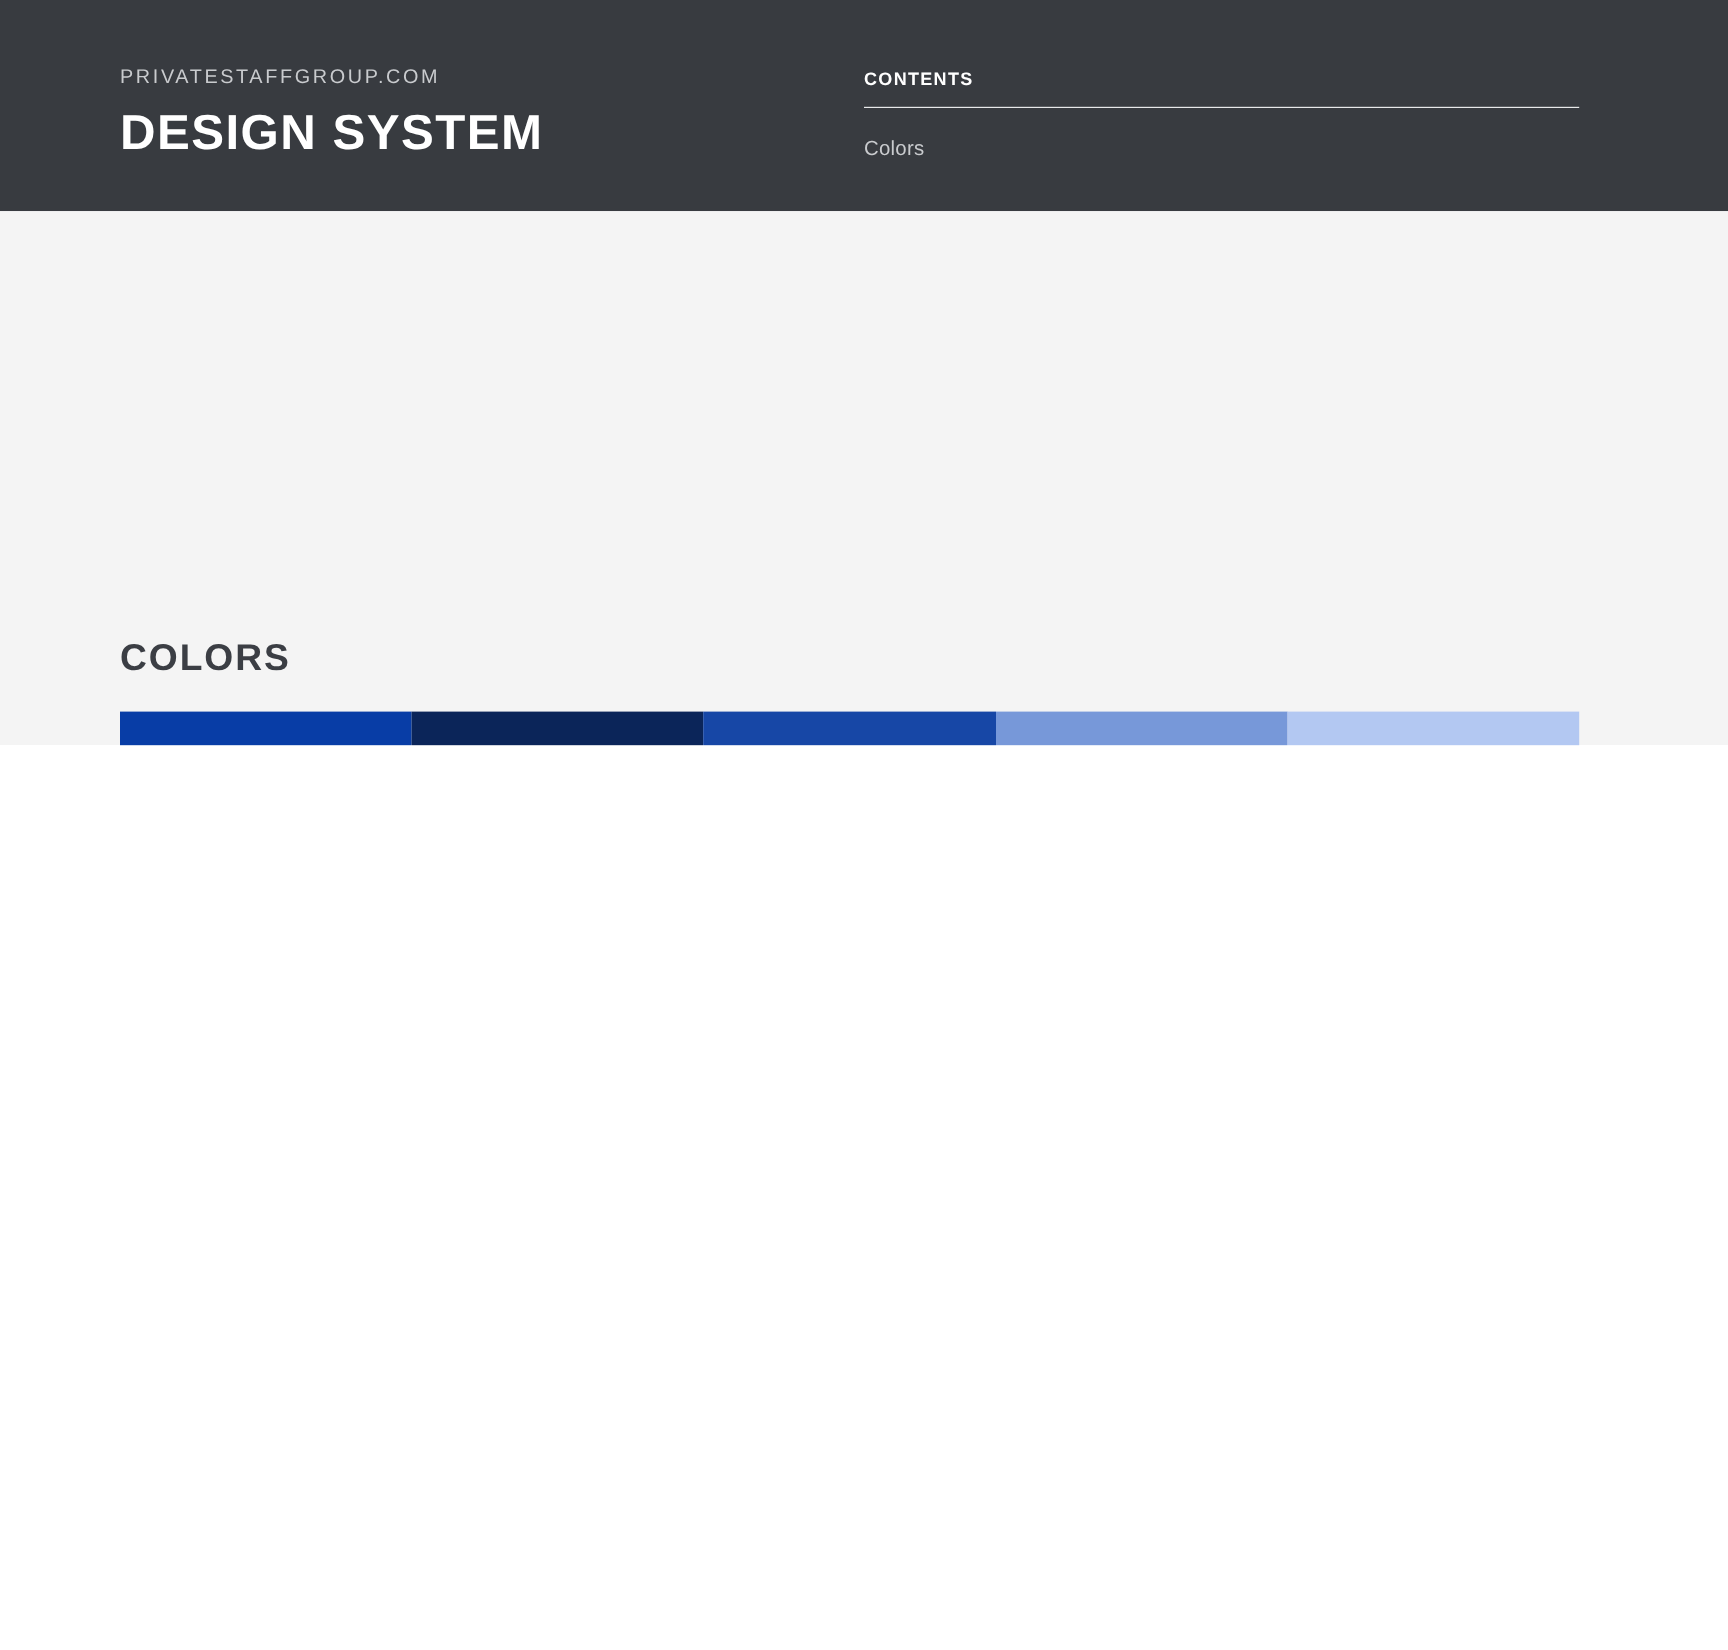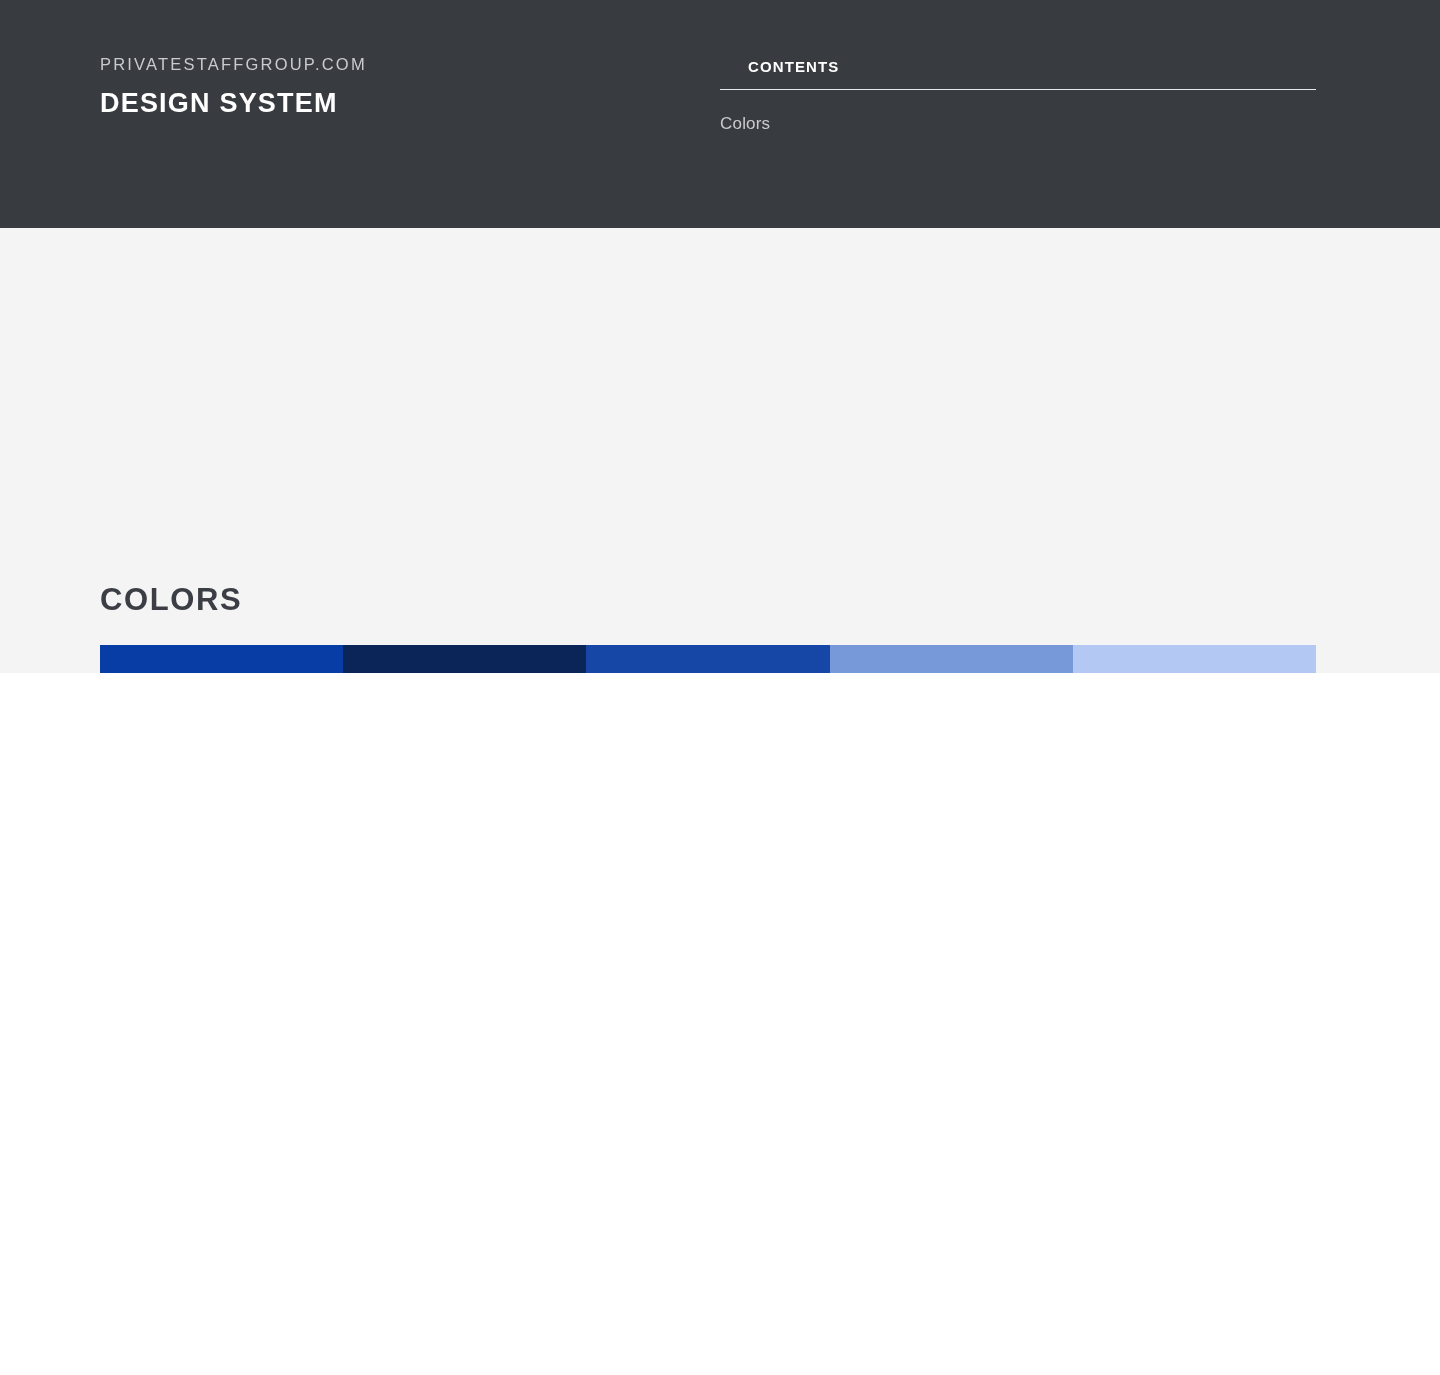--- a/index.html
+++ b/index.html
@@ -14,21 +14,21 @@
     background: #ffffff;
     font-family: "Liberation Sans", sans-serif;
     -webkit-font-smoothing: antialiased;
     overflow: hidden;
   }
 
   
   .header {
     position: relative;
     width: 1440px;
-    height: 228px;
+    height: 176px;
     background: #383b40;
     padding: 0;
   }
   .header-inner {
     position: relative;
     width: 100%;
     height: 100%;
   }
   .brand-block {
     position: absolute;
@@ -38,41 +38,40 @@
   .brand-domain {
     font-size: 16.5px;
     letter-spacing: 2.2px;
     color: #c9cbce;
     font-weight: 400;
     line-height: 1.2;
     white-space: nowrap;
   }
   .brand-title {
     margin-top: 14px;
-    font-size: 27px;
+    font-size: 41px;
     font-weight: 700;
     letter-spacing: 1.2px;
     color: #ffffff;
     line-height: 1.05;
     white-space: nowrap;
   }
 
   .contents-block {
     position: absolute;
     left: 720px;
     top: 58px;
     width: 596px;
   }
   .contents-title {
     font-size: 15px;
     font-weight: 700;
     letter-spacing: 1.1px;
     color: #ffffff;
     line-height: 1.2;
-    margin-left: 28px;
   }
   .contents-rule {
     margin-top: 13px;
     width: 596px;
     height: 1px;
     background: #e8e9ea;
   }
   .contents-list {
     list-style: none;
     margin: 0;

